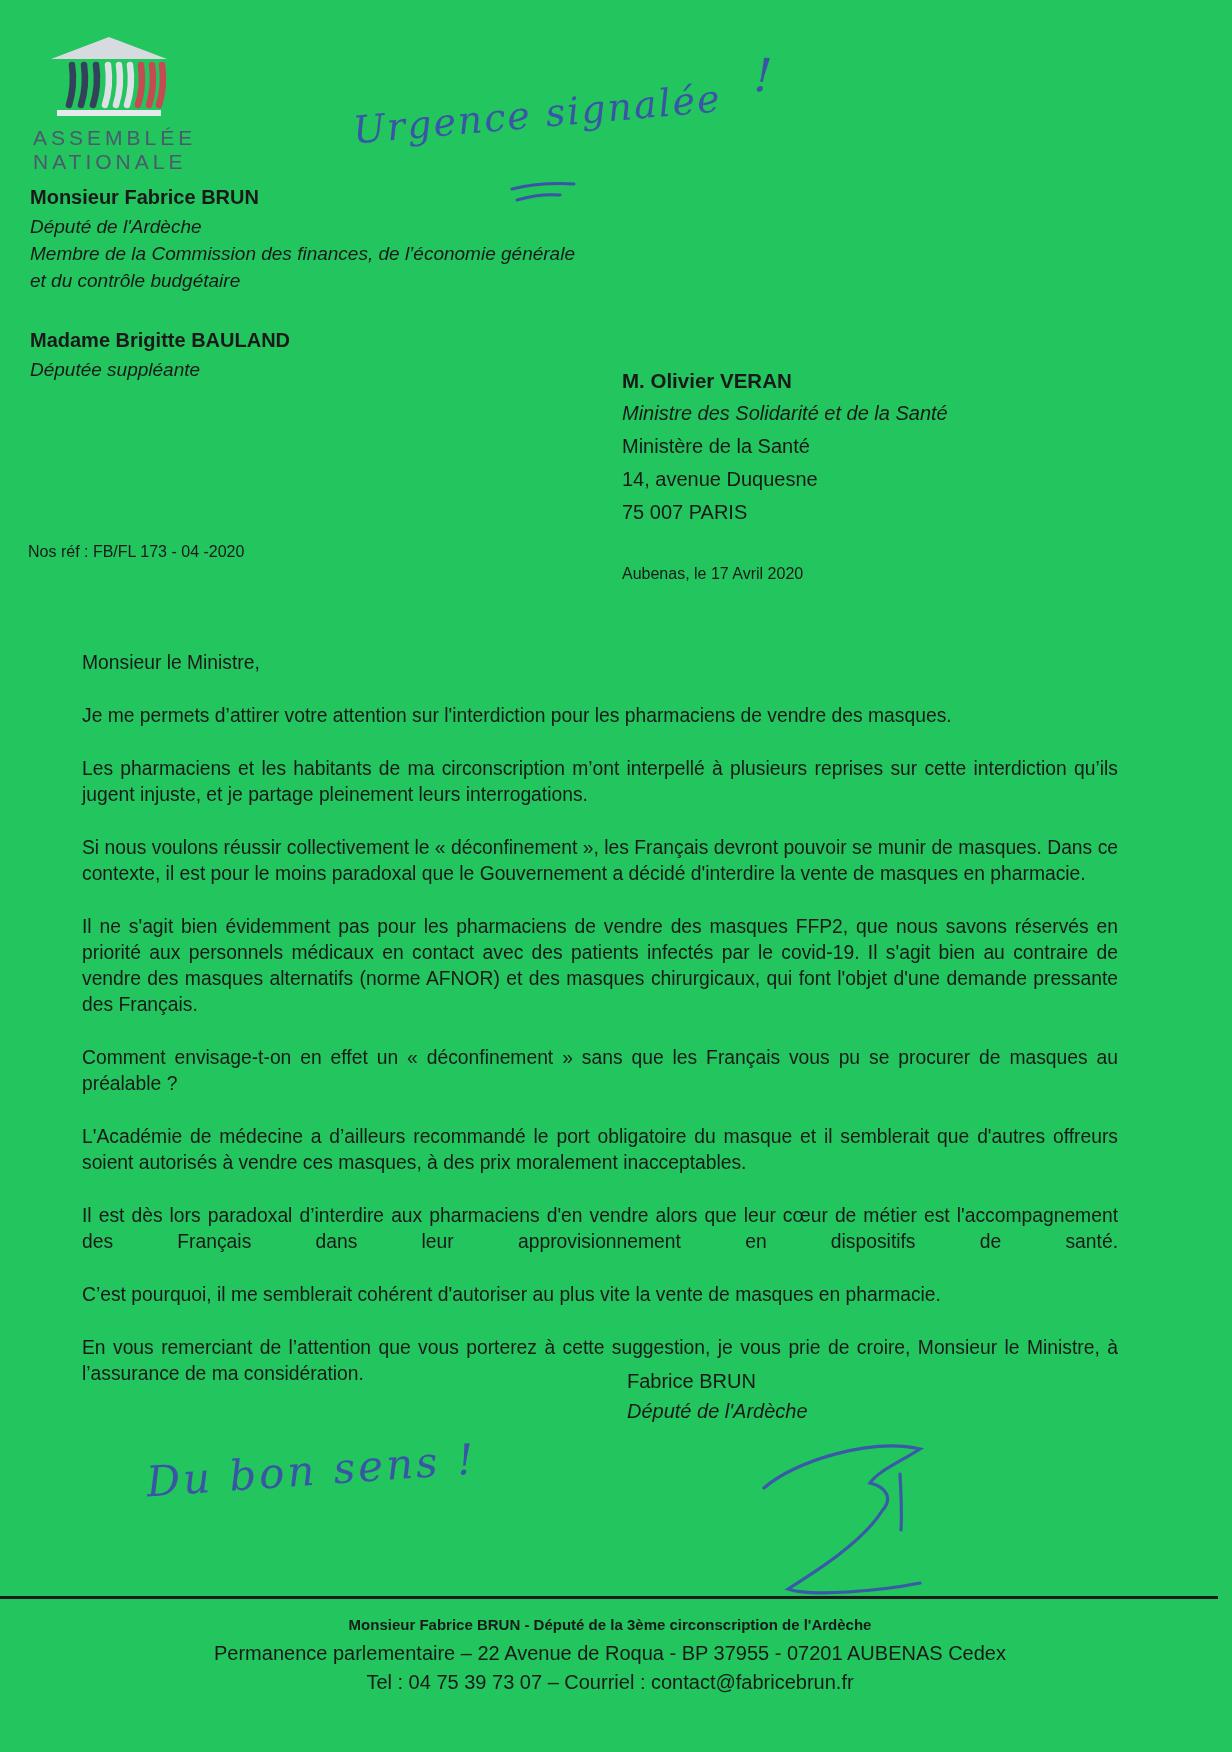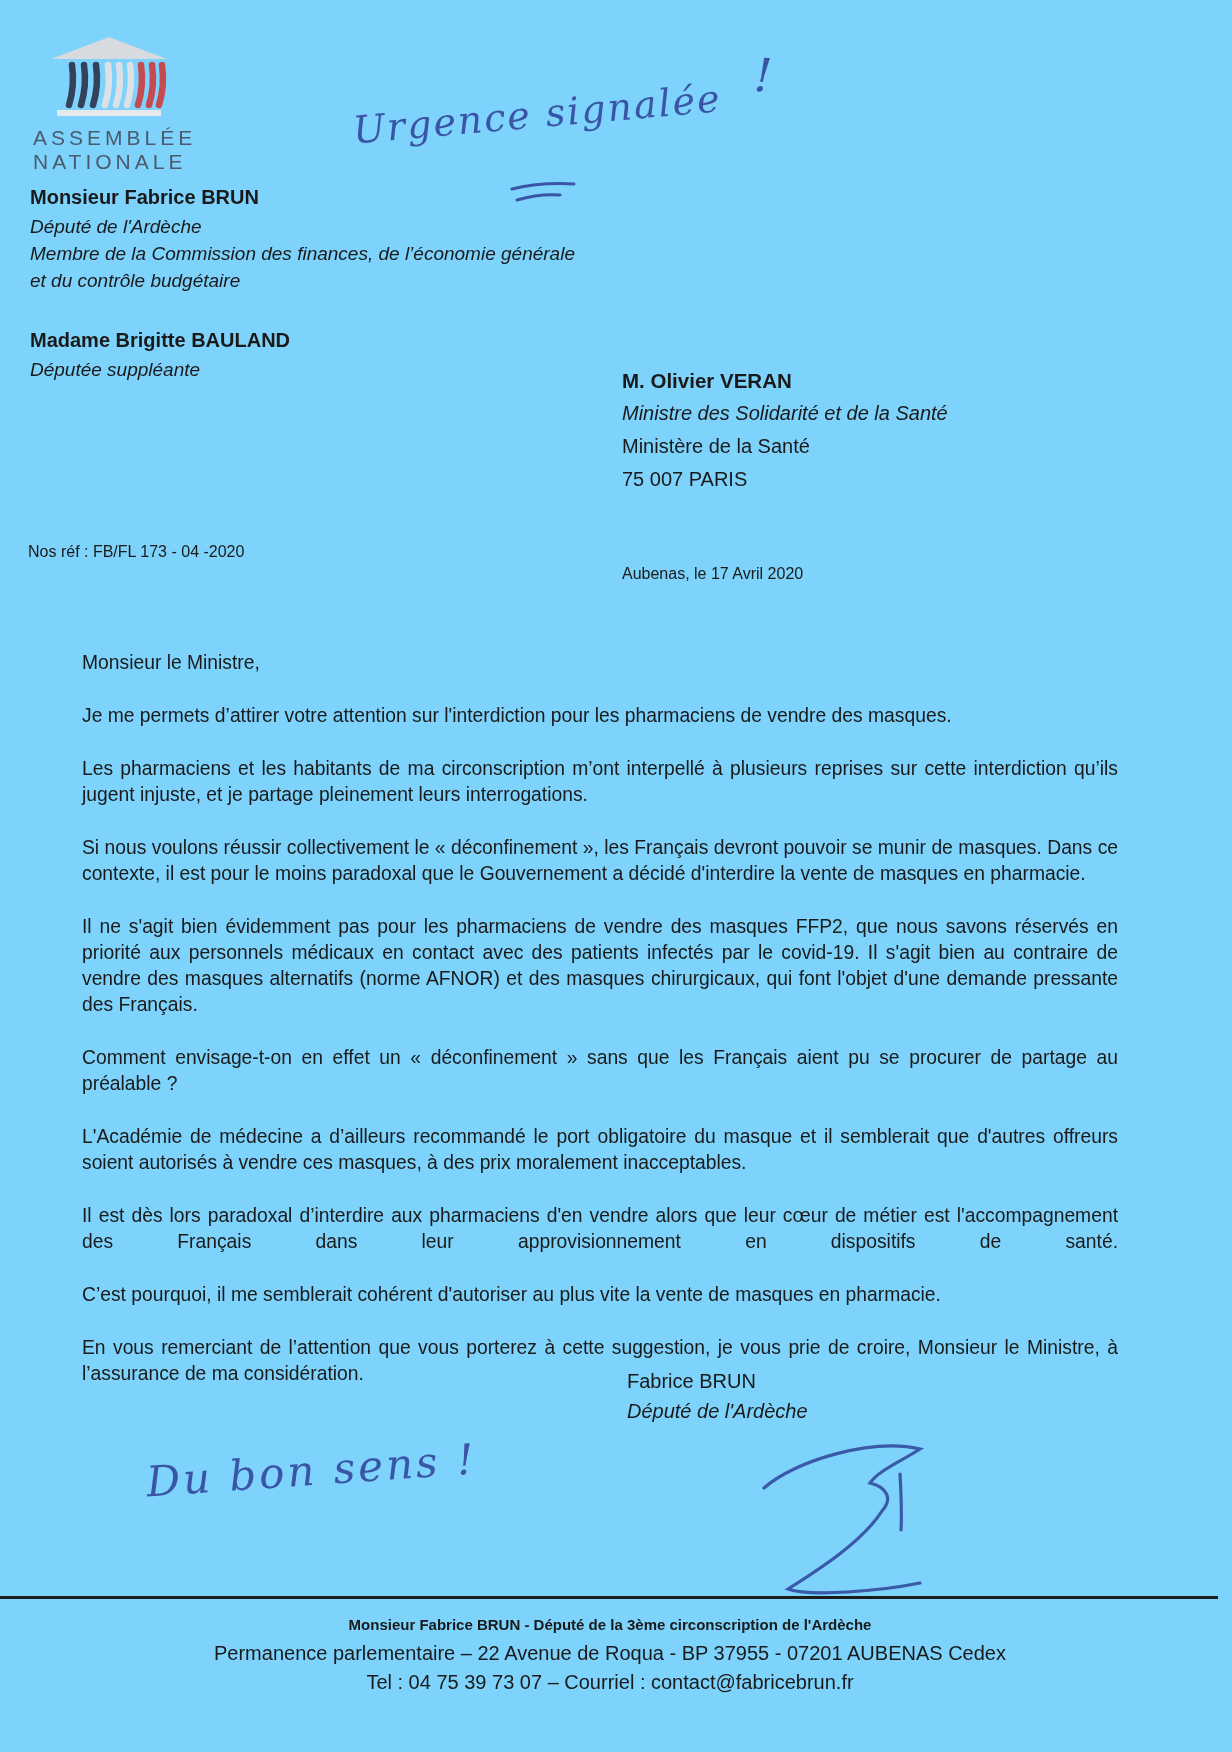--- a/index.html
+++ b/index.html
@@ -1,20 +1,20 @@
 <!DOCTYPE html>
 <html><head>
 <meta charset="utf-8">
 <style>
   html,body{margin:0;padding:0;background:#e8e8e8;}
   .page{
     position:relative;
     width:1232px;height:1752px;
     margin:0 auto;
-    background:#7dd3fc;
+    background:#22c55e;
     font-family:"Liberation Sans",sans-serif;
     color:#1a1a1a;
     overflow:hidden;
   }
   
   .logo{position:absolute;left:33px;top:34px;}
   .logo-emblem{display:block;margin-left:12px;}
   .logo-text{margin-top:4px;font-size:21px;letter-spacing:4px;line-height:24px;color:#4b5a6d;}
   
   .hand{color:#3a55a6;font-family:"DejaVu Serif",serif;font-style:italic;}
@@ -89,33 +89,34 @@
     <div class="block2">
       <p class="name">Madame Brigitte BAULAND</p>
       <p class="it">Députée suppléante</p>
     </div>
   </div>
 
   <div class="recipient">
     <div class="name">M. Olivier VERAN</div>
     <div class="it">Ministre des Solidarité et de la Santé</div>
     <div>Ministère de la Santé</div>
+    <div>14, avenue Duquesne</div>
     <div>75 007 PARIS</div>
   </div>
 
   <div class="reference">Nos réf : FB/FL 173 - 04 -2020</div>
   <div class="dateline">Aubenas, le 17 Avril 2020</div>
 
   <main class="body">
     <p class="salutation">Monsieur le Ministre,</p>
     <p>Je me permets d’attirer votre attention sur l'interdiction pour les pharmaciens de vendre des masques.</p>
     <p>Les pharmaciens et les habitants de ma circonscription m’ont interpellé à plusieurs reprises sur cette interdiction qu’ils jugent injuste, et je partage pleinement leurs interrogations.</p>
     <p>Si nous voulons réussir collectivement le « déconfinement », les Français devront pouvoir se munir de masques. Dans ce contexte, il est pour le moins paradoxal que le Gouvernement a décidé d'interdire la vente de masques en pharmacie.</p>
     <p>Il ne s'agit bien évidemment pas pour les pharmaciens de vendre des masques FFP2, que nous savons réservés en priorité aux personnels médicaux en contact avec des patients infectés par le covid-19. Il s'agit bien au contraire de vendre des masques alternatifs (norme AFNOR) et des masques chirurgicaux, qui font l'objet d'une demande pressante des Français.</p>
-    <p>Comment envisage-t-on en effet un « déconfinement » sans que les Français aient pu se procurer de partage au préalable ?</p>
+    <p>Comment envisage-t-on en effet un « déconfinement » sans que les Français vous pu se procurer de masques au préalable ?</p>
     <p>L'Académie de médecine a d’ailleurs recommandé le port obligatoire du masque et il semblerait que d'autres offreurs soient autorisés à vendre ces masques, à des prix moralement inacceptables.</p>
     <p class="force-just">Il est dès lors paradoxal d’interdire aux pharmaciens d'en vendre alors que leur cœur de métier est l'accompagnement des Français dans leur approvisionnement en dispositifs de santé.</p>
     <p>C’est pourquoi, il me semblerait cohérent d'autoriser au plus vite la vente de masques en pharmacie.</p>
     <p>En vous remerciant de l’attention que vous porterez à cette suggestion, je vous prie de croire, Monsieur le Ministre, à l’assurance de ma considération.</p>
   </main>
 
   <div class="hand hand-bottom">Du bon sens !</div>
 
   <div class="sig-typed">
     <div>Fabrice BRUN</div>

